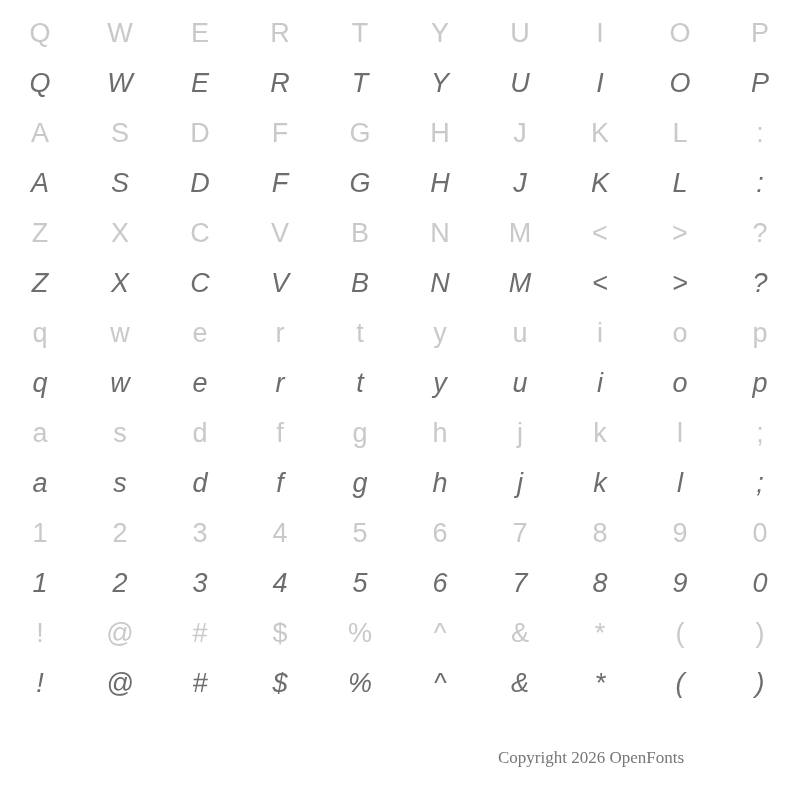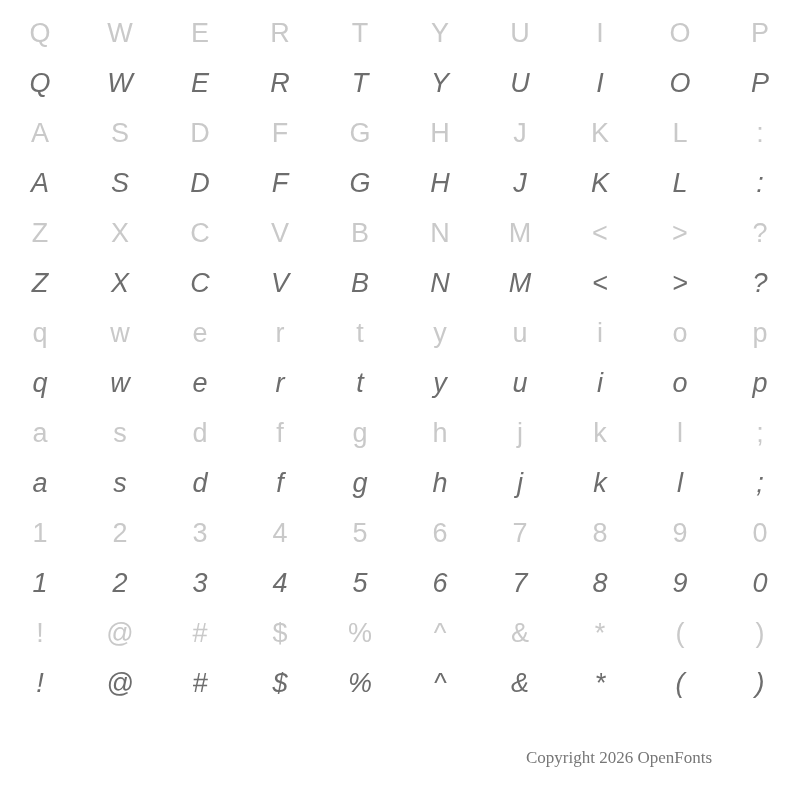--- a/index.html
+++ b/index.html
@@ -52,21 +52,21 @@
     font-style: italic;
     font-weight: 300;
     color: #6d6d6d;
   }
   .footer {
     position: absolute;
     left: 0;
     top: 748px;
     width: 800px;
     text-align: right;
-    padding-right: 88px;
+    padding-right: 116px;
     box-sizing: border-box;
     font-size: 17px;
     color: #777777;
     font-family: "Liberation Serif", serif;
   }
 </style>
 </head>
 <body>
 
 <div id="specimen">

